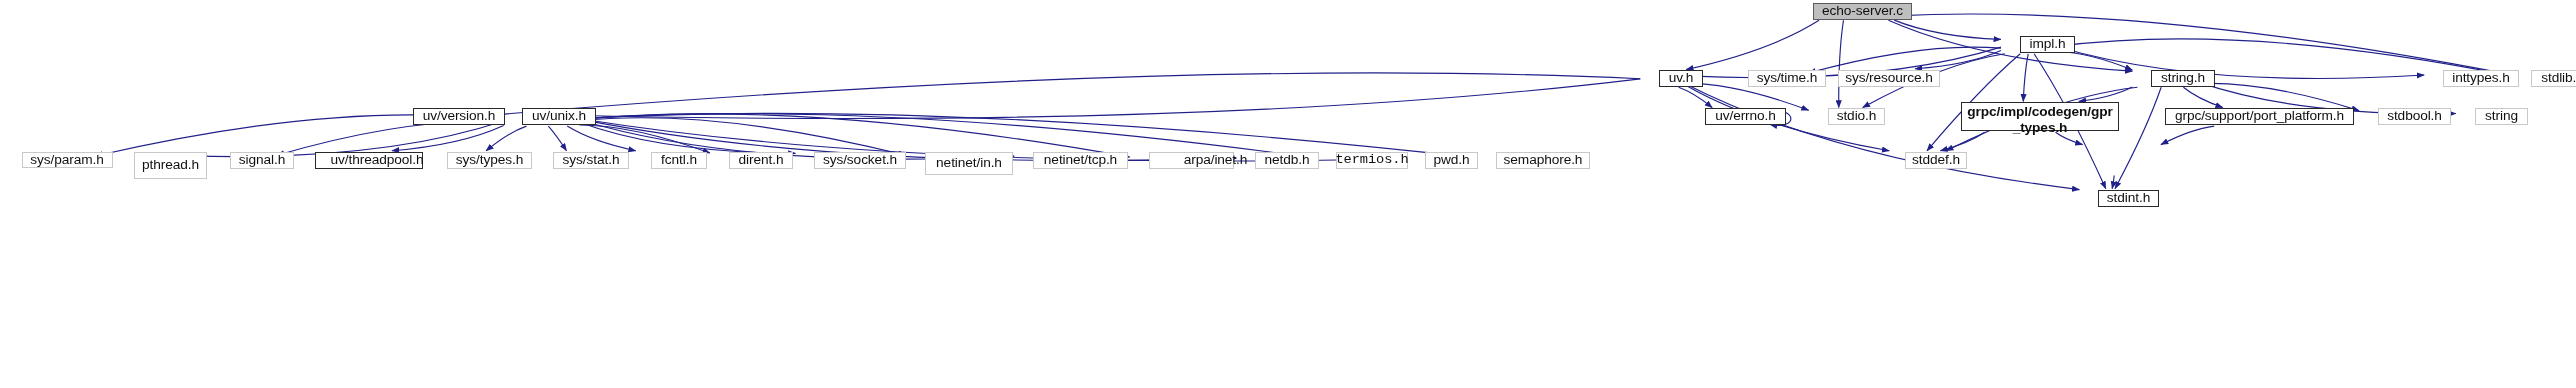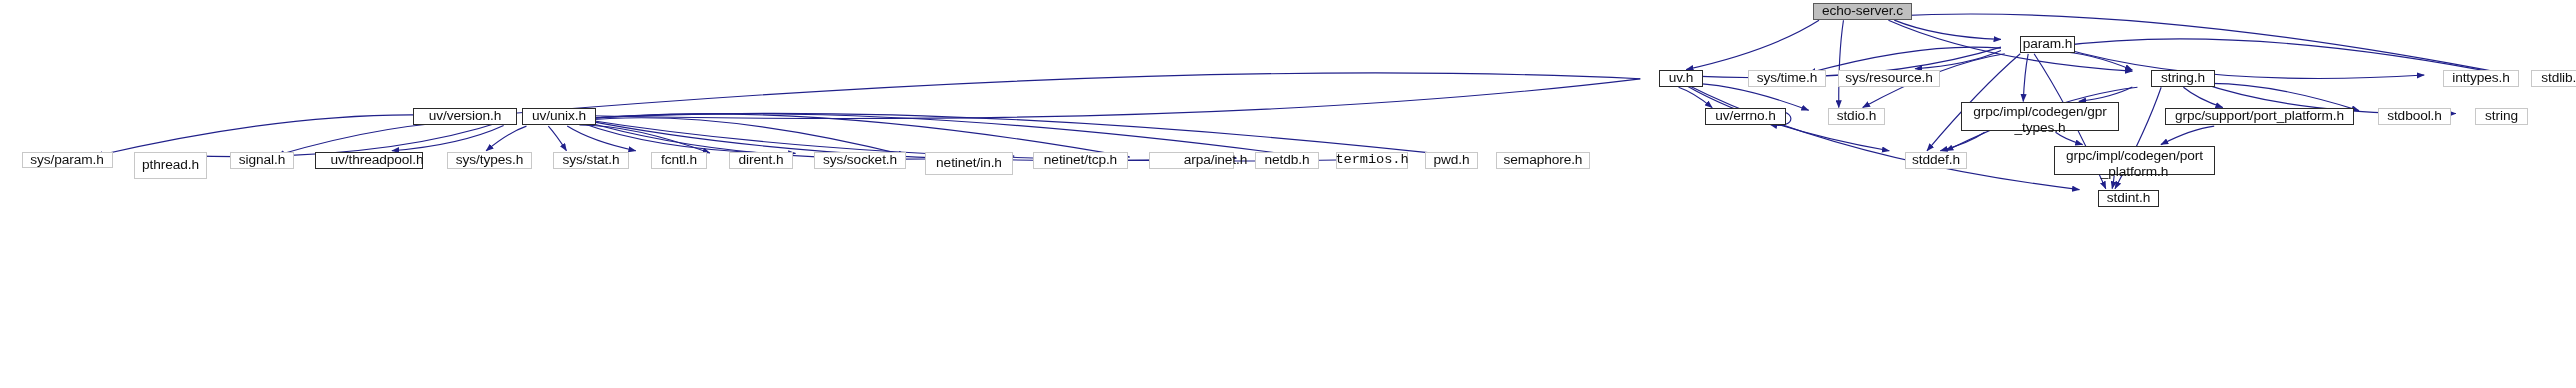--- a/index.html
+++ b/index.html
@@ -51,20 +51,21 @@
   .node.bold {
     border: 1.8px solid #2a2a2a;
   }
   .node.root {
     border: 1.8px solid #5a5a5a;
     background: #bfbfbf;
   }
   .node.two-line {
     line-height: 1.15;
     padding-top: 6px;
+    font-weight: bold;
   }
 </style>
 </head>
 <body>
 
 <div id="graph-root">
   <svg id="edge-layer" viewBox="0 0 2921 440" xmlns="http://www.w3.org/2000/svg">
       <defs>
         <marker id="ah" markerWidth="9" markerHeight="7" refX="8.4" refY="3.5" orient="auto" markerUnits="userSpaceOnUse">
           <path d="M0,0 L9,3.5 L0,7 z" fill="#20208a"></path>
@@ -114,38 +115,36 @@
       <path d="M2493.0,94.8 C2555.2,92.1 2621.7,108.5 2675.0,125.4" fill="none" stroke="#20208a" stroke-width="1.3" marker-end="url(#ah)"></path>
       <path d="M2493.0,93.1 C2586.9,125.3 2695.9,130.3 2785.0,128.7" fill="none" stroke="#20208a" stroke-width="1.3" marker-end="url(#ah)"></path>
       <path d="M2450.7,99.0 C2437.0,138.6 2416.2,180.5 2398.3,214.0" fill="none" stroke="#20208a" stroke-width="1.3" marker-end="url(#ah)"></path>
       <path d="M2330.9,150.0 C2340.0,156.8 2351.8,161.1 2361.6,164.0" fill="none" stroke="#20208a" stroke-width="1.3" marker-end="url(#ah)"></path>
       <path d="M2250.5,150.0 C2235.4,160.5 2216.2,166.8 2200.2,171.0" fill="none" stroke="#20208a" stroke-width="1.3" marker-end="url(#ah)"></path>
       <path d="M2510.8,143.0 C2489.4,145.7 2467.6,155.2 2450.4,164.0" fill="none" stroke="#20208a" stroke-width="1.3" marker-end="url(#ah)"></path>
       <path d="M2397.4,199.0 C2397.1,204.0 2396.1,209.5 2395.1,214.0" fill="none" stroke="#20208a" stroke-width="1.3" marker-end="url(#ah)"></path>
     </svg>
   <div id="node-layer">
       <div class="node root" style="left: 1795px; top: 2.6px; width: 99px; height: 17px;">echo-server.c</div>
-      <div class="node bold" style="left: 2002px; top: 36px; width: 55px; height: 17px;">param.h</div>
+      <div class="node bold" style="left: 2002px; top: 36px; width: 55px; height: 17px;">impl.h</div>
       <div class="node bold" style="left: 1641px; top: 70px; width: 44px; height: 17px;">uv.h</div>
       <div class="node " style="left: 1730px; top: 70px; width: 78px; height: 17px;">sys/time.h</div>
       <div class="node " style="left: 1820px; top: 70px; width: 102px; height: 17px;">sys/resource.h</div>
       <div class="node bold" style="left: 2133px; top: 70px; width: 64px; height: 17px;">string.h</div>
       <div class="node " style="left: 2425px; top: 70px; width: 76px; height: 17px;">inttypes.h</div>
       <div class="node " style="left: 2513px; top: 70px; width: 63px; height: 17px;">stdlib.h</div>
-      <div class="node bold" style="left: 395px; top: 108px; width: 104px; height: 17px;">uv/version.h</div>
+      <div class="node bold" style="left: 395px; top: 108px; width: 92px; height: 17px;">uv/version.h</div>
       <div class="node bold" style="left: 504px; top: 108px; width: 74px; height: 17px;">uv/unix.h</div>
       <div class="node bold" style="left: 1687px; top: 108px; width: 81px; height: 17px;">uv/errno.h</div>
       <div class="node " style="left: 1810px; top: 108px; width: 57px; height: 17px;">stdio.h</div>
       <div class="node bold two-line" style="left: 1943px; top: 102px; width: 158px; height: 29px;">grpc/impl/codegen/gpr
 _types.h</div>
       <div class="node bold" style="left: 2147px; top: 108px; width: 189px; height: 17px;">grpc/support/port_platform.h</div>
       <div class="node " style="left: 2360px; top: 108px; width: 73px; height: 17px;">stdbool.h</div>
       <div class="node " style="left: 2457px; top: 108px; width: 53px; height: 17px;">string</div>
-      <div class="node bold two-line" style="left: 2036px; top: 146px; width: 161px; height: 29px;">grpc/impl/codegen/port
-_platform.h</div>
       <div class="node " style="left: 1887px; top: 152px; width: 62px; height: 17px;">stddef.h</div>
       <div class="node bold" style="left: 2080px; top: 190px; width: 61px; height: 17px;">stdint.h</div>
       <div class="node " style="left: 3.5px; top: 152px; width: 91px; height: 16px;">sys/param.h</div>
       <div class="node " style="left: 116px; top: 152px; width: 73px; height: 27px;">pthread.h</div>
       <div class="node " style="left: 212px; top: 152px; width: 64px; height: 17px;">signal.h</div>
       <div class="node bold" style="left: 297px; top: 152px; width: 108px; height: 17px; padding-left: 16px;">uv/threadpool.h</div>
       <div class="node " style="left: 429px; top: 152px; width: 85px; height: 17px;">sys/types.h</div>
       <div class="node " style="left: 535px; top: 152px; width: 76px; height: 17px;">sys/stat.h</div>
       <div class="node " style="left: 633px; top: 152px; width: 56px; height: 17px;">fcntl.h</div>
       <div class="node " style="left: 711px; top: 152px; width: 64px; height: 17px;">dirent.h</div>

